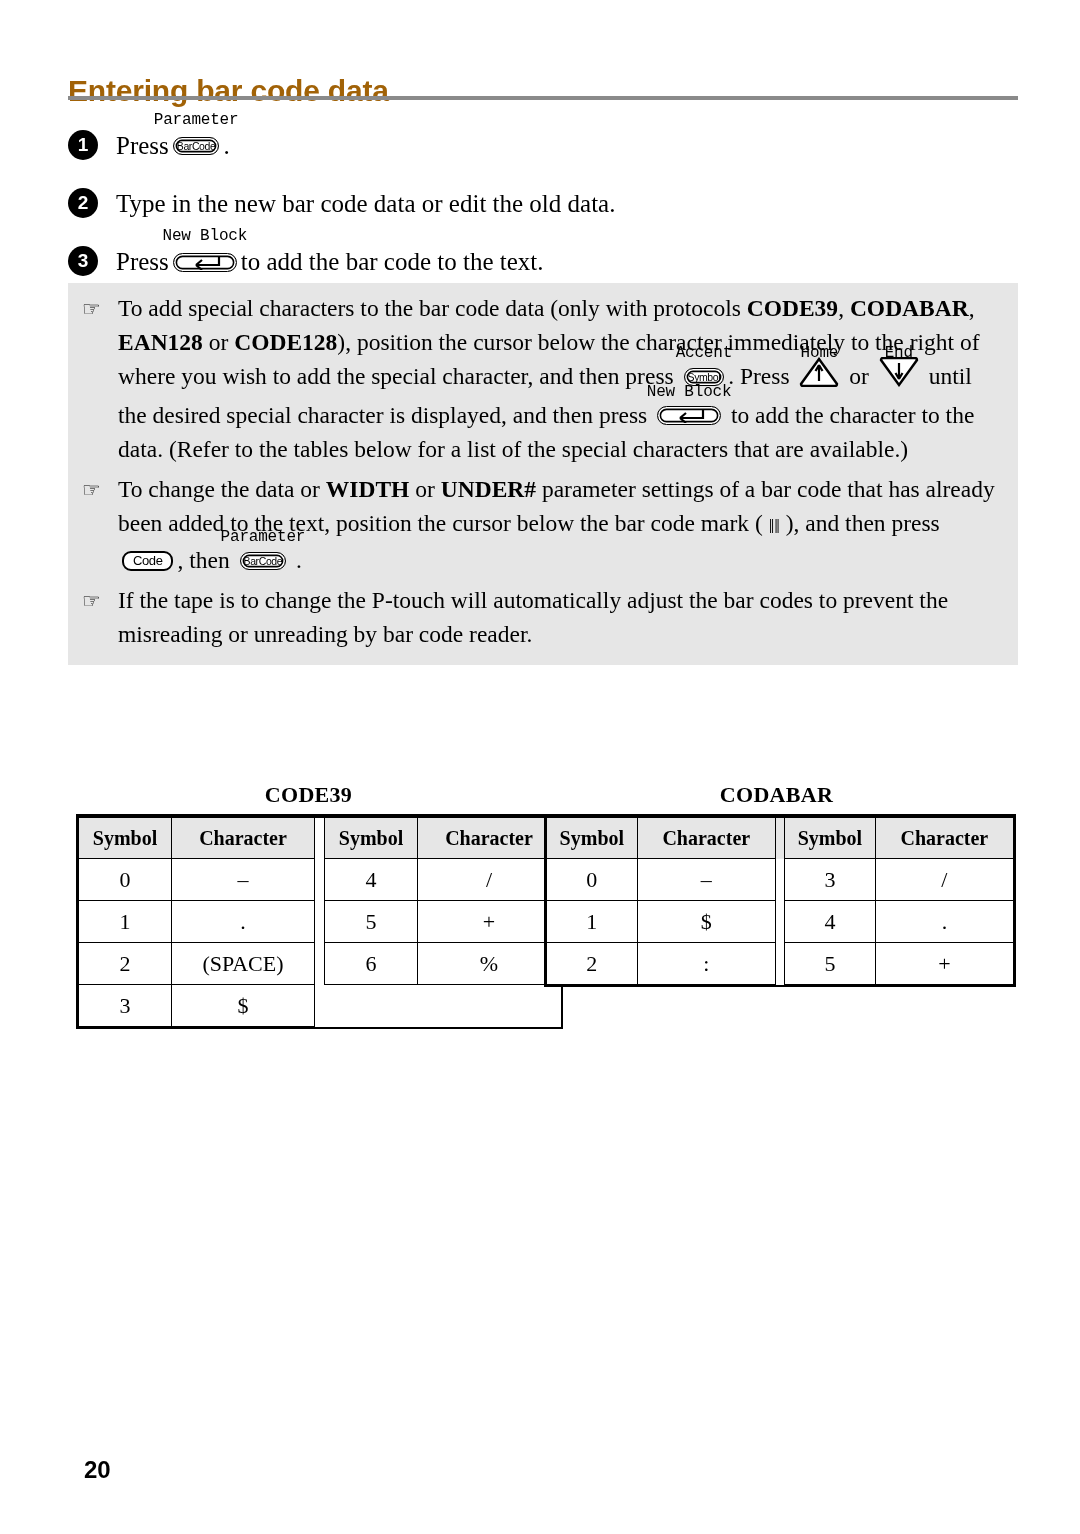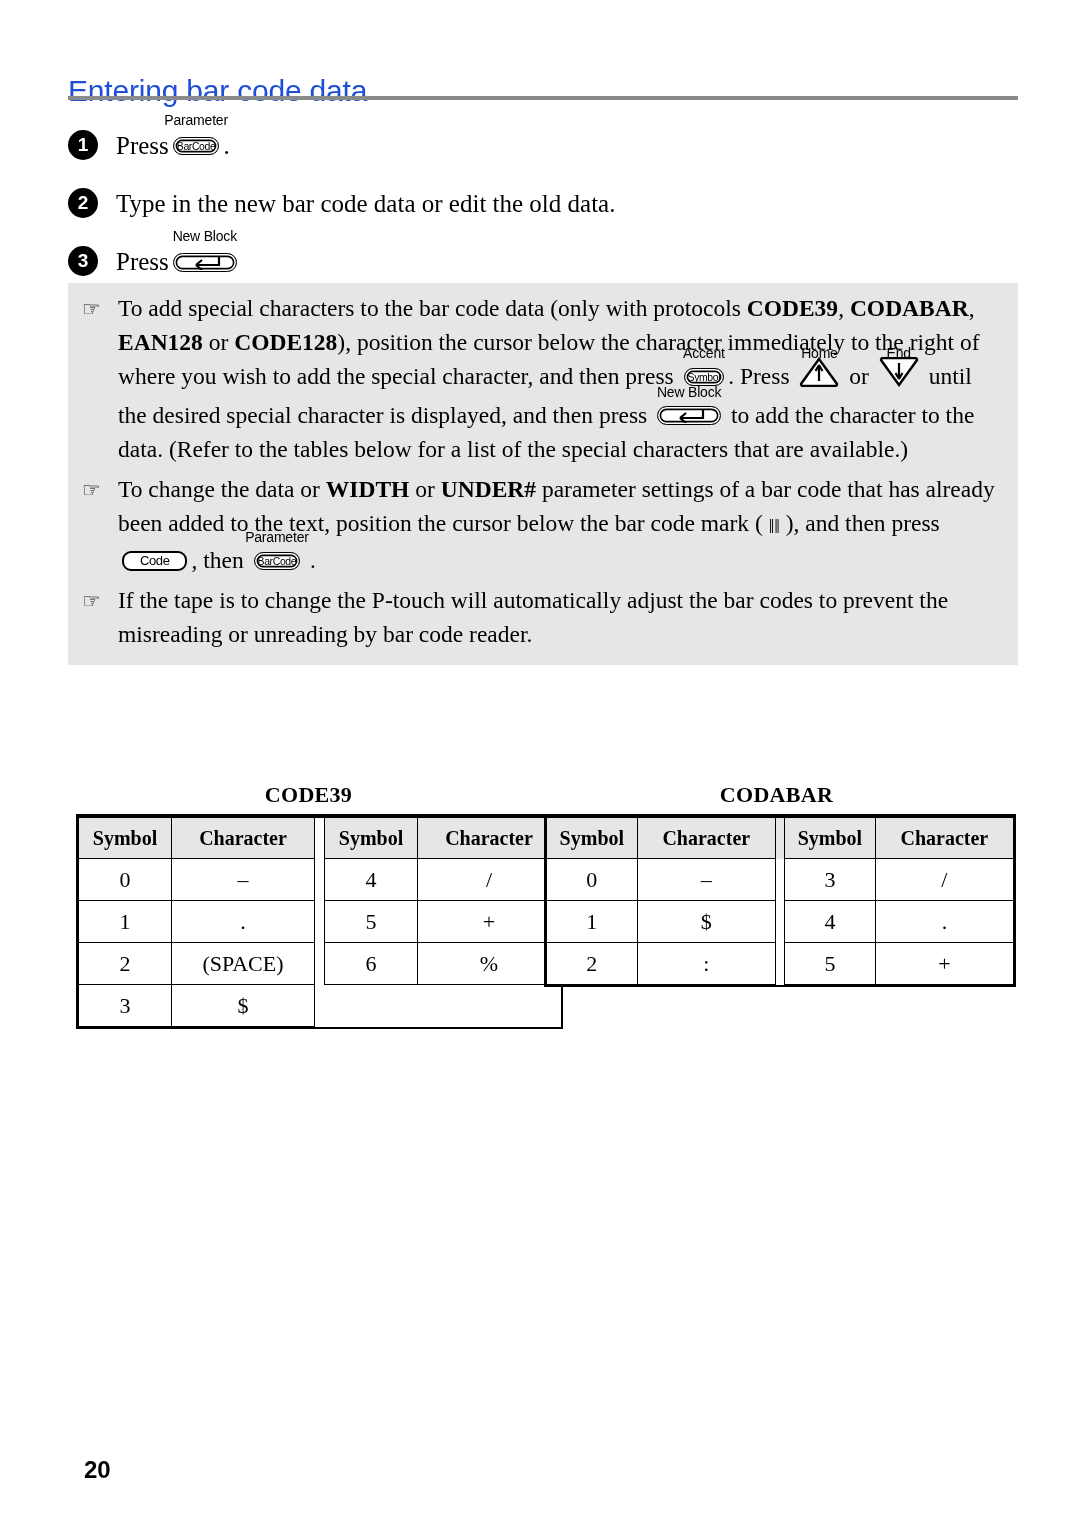--- a/index.html
+++ b/index.html
@@ -21,24 +21,24 @@
     left: 0; top: 0;
     width: 1080px; height: 1534px;
   }
 
   
   .header-title {
     position: absolute;
     left: 68px;
     top: 55px;
     font-family: "Liberation Sans", sans-serif;
-    font-weight: normal;
+    font-weight: bold;
     font-size: 30px;
     letter-spacing: -0.2px;
-    color: #1d4ed8;
+    color: #a16207;
     margin-top: 19px;
   }
   .header-rule {
     position: absolute;
     left: 68px;
     top: 96px;
     width: 950px;
     height: 4px;
     background: #8a8a8a;
   }
@@ -84,22 +84,22 @@
     display: inline-block;
     position: relative;
     vertical-align: baseline;
     margin: 0 4px;
   }
   .keycap-label {
     position: absolute;
     bottom: 100%;
     left: 50%;
     transform: translateX(-50%);
-    font-family: Liberation Sans, sans-serif;
-    font-size: 14px;
+    font-family: Liberation Mono, monospace;
+    font-size: 16px;
     line-height: 12px;
     white-space: nowrap;
     color: #000;
     letter-spacing: -0.2px;
   }
   .keycap {
     display: inline-block;
     border: 1.6px solid #000;
     border-radius: 9px;
     box-shadow: inset 0 0 0 1.6px #fff, inset 0 0 0 3.2px #000;
@@ -111,21 +111,21 @@
     background: #fff;
     vertical-align: middle;
     position: relative;
     top: -2px;
   }
   .keycap.simple {
     box-shadow: none;
     border-radius: 9px;
     border-width: 2px;
     font-size: 13px;
-    padding: 2px 16px;
+    padding: 2px 9px;
   }
   .keycap.enter {
     box-shadow: inset 0 0 0 1.6px #fff, inset 0 0 0 3.2px #000;
     border-radius: 12px;
     padding: 1px 14px;
     font-size: 16px;
     line-height: 17px;
   }
   .keycap.enter svg { display:block; }
 
@@ -274,20 +274,21 @@
           <span>Type in the new bar code data or edit the old data.</span>
         </span>
       </div>
       <div class="step">
         <span class="step-num">3</span>
         <span class="step-text">
           <span>Press</span> 
           <span class="keywrap"><span class="keycap-label">New Block</span><span class="keycap enter"><svg width="34" height="15" viewBox="0 0 34 15">
                 <path d="M31 1 L31 10 L8 10 M8 10 L14 5 M8 10 L14 15" stroke="#000" stroke-width="2.2" fill="none"></path>
               </svg></span></span>
+          <span> to add the bar code to the text.</span>
         </span>
       </div>
     </div>
 
   <div class="notebox">
       <div style="padding-top: 8px;">
         <div class="note">
           <span class="hand">☞</span>
           <div class="note-body"><span>To add special characters to the bar code data (only with protocols </span><b>CODE39</b><span>, </span><b>CODABAR</b><span>, </span><b>EAN128</b><span> or </span><b>CODE128</b><span>), position the cursor below the character immediately to the right of where you wish to add the special character, and then press </span><span class="keywrap"><span class="keycap-label">Accent</span><span class="keycap">Symbol</span></span><span>. Press </span><span class="keywrap"><span class="keycap-label">Home</span><span class="tri"><svg width="40" height="30" viewBox="0 0 40 30">
                   <path d="M20 2 L38 27 Q38 29 36 29 L4 29 Q2 29 2 27 Z" fill="#fff" stroke="#000" stroke-width="2.4"></path>

